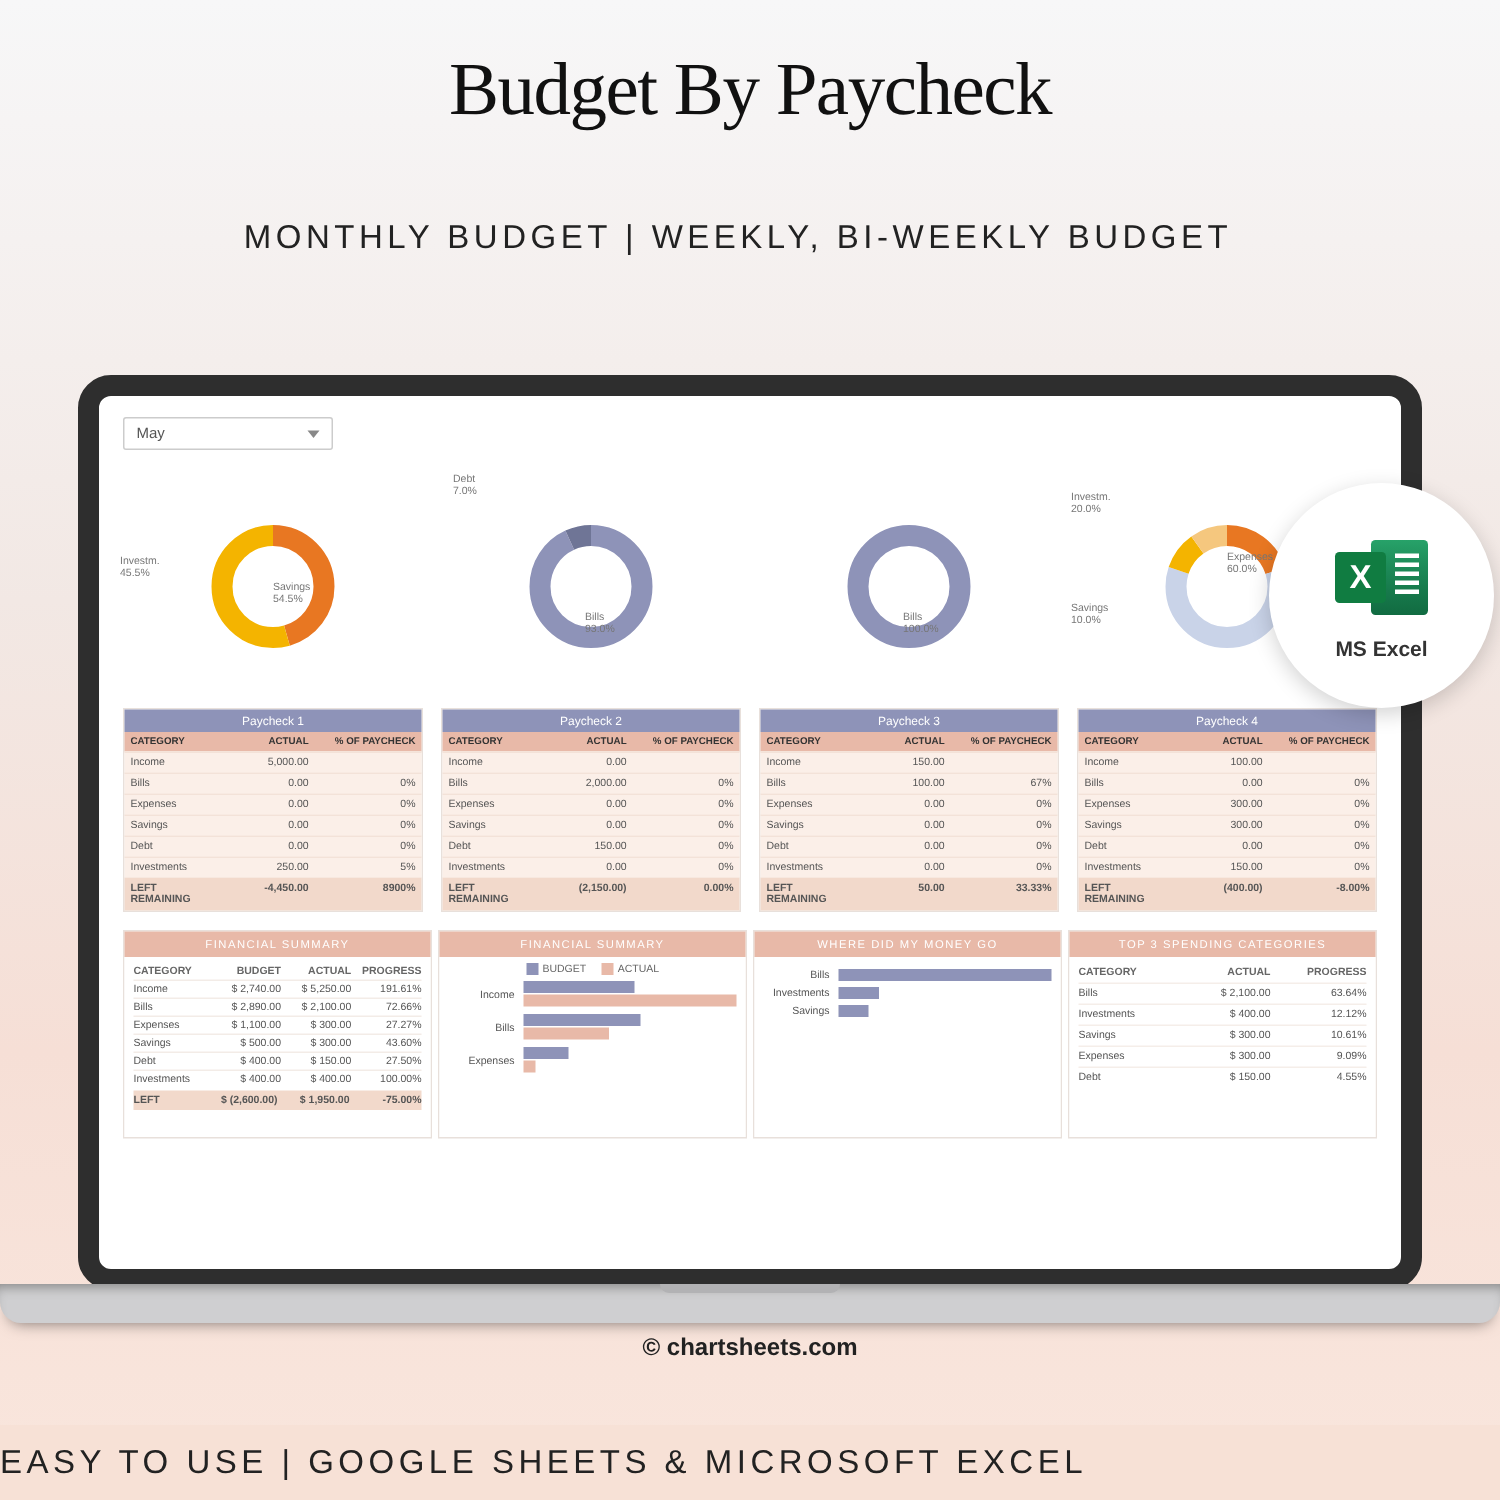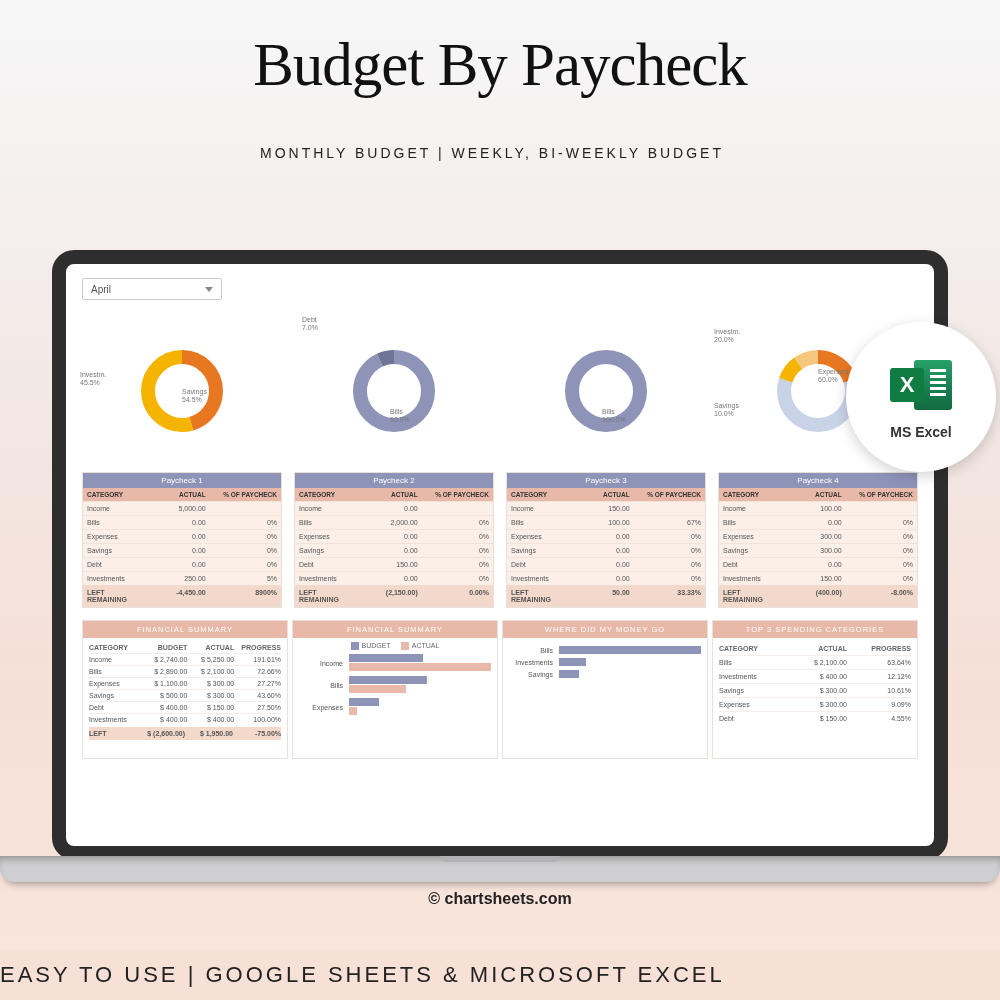--- a/index.html
+++ b/index.html
@@ -8,30 +8,30 @@
     background: linear-gradient(180deg, #f7f7f8 0%, #f2e8e4 40%, #f6dfd6 70%, #f9e6dd 100%);
     position: relative;
   }
 
   
   .headline {
     position: absolute;
     left: 0; right: 0; top: 30px;
     text-align: center;
     font-family: Georgia, "Times New Roman", serif;
-    font-size: 61px;
+    font-size: 50px;
     font-weight: 400;
     letter-spacing: -1px;
     color: #111;
   }
   .subhead {
     position: absolute;
     left:0; right:16px; top:145px;
     text-align:center;
-    font-size:14px;
+    font-size:22px;
     letter-spacing: 3px;
     color:#222;
     font-weight:400;
   }
 
   
   .laptop {
     position: absolute;
     left: 52px; top: 250px;
     width: 896px; height: 610px;
@@ -219,21 +219,21 @@
 
 <div class="headline">Budget By Paycheck</div>
 <div class="subhead">MONTHLY BUDGET | WEEKLY, BI-WEEKLY BUDGET</div>
 
 <div class="laptop">
   <div class="bezel">
     <div class="screen">
 
       <div class="topbar">
         <div class="month-dd">
-          <span>April</span>
+          <span>May</span>
           <span class="tri"></span>
         </div>
       </div>
 
       <div class="donuts" id="donuts">
           <div class="donut-cell">
             <svg width="100" height="100" viewBox="0 0 100 100">
               <circle cx="50" cy="50" r="34" fill="none" stroke="#e87722" stroke-width="14" stroke-dasharray="97.20 213.63" stroke-dashoffset="0.00" transform="rotate(-90 50 50)"></circle>
               <circle cx="50" cy="50" r="34" fill="none" stroke="#f4b400" stroke-width="14" stroke-dasharray="116.43 213.63" stroke-dashoffset="-97.20" transform="rotate(-90 50 50)"></circle>
             </svg>

